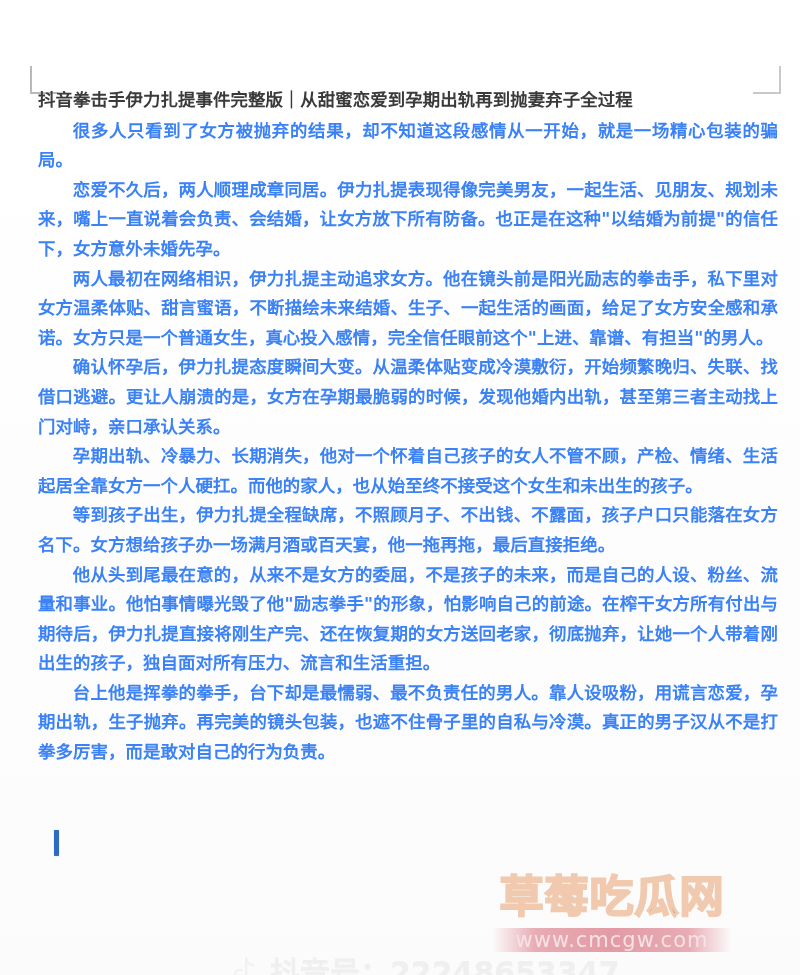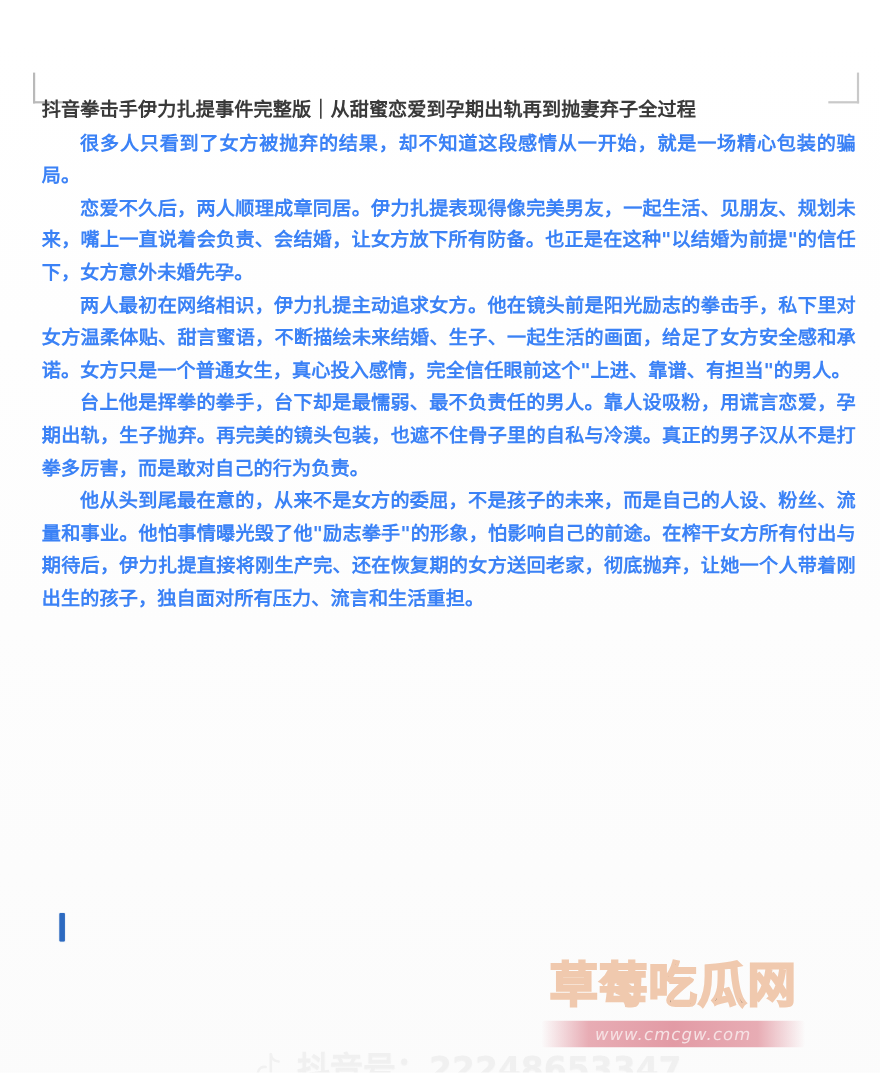--- a/index.html
+++ b/index.html
@@ -117,26 +117,25 @@
   .wm-site-url-wrap {
     margin-top: 6px;
     height: 24px;
     display: flex;
     align-items: center;
     justify-content: center;
     background: linear-gradient(90deg, rgba(233,180,186,0) 0%, rgba(226,150,160,.78) 18%, rgba(222,138,150,.85) 50%, rgba(226,150,160,.78) 82%, rgba(233,180,186,0) 100%);
     border-radius: 3px;
   }
   .wm-site-url {
-    font-size: 15px;
+    font-size: 21px;
     letter-spacing: 1px;
     color: #f6e2e4;
     font-family: "DejaVu Sans", "Liberation Sans", sans-serif;
     white-space: nowrap;
-    font-style: italic;
   }
 
   
   .wm-douyin {
     position: absolute;
     left: 228px;
     top: 920px;
     display: flex;
     align-items: center;
     gap: 12px;
@@ -165,22 +164,25 @@
   <div class="paper-tint"></div>
 
   <div class="crop-mark tl"></div>
   <div class="crop-mark tr"></div>
 
   <div class="doc-body">
     <p class="doc-title">抖音拳击手伊力扎提事件完整版｜从甜蜜恋爱到孕期出轨再到抛妻弃子全过程</p>
     <p class="doc-para">很多人只看到了女方被抛弃的结果，却不知道这段感情从一开始，就是一场精心包装的骗局。</p>
     <p class="doc-para">恋爱不久后，两人顺理成章同居。伊力扎提表现得像完美男友，一起生活、见朋友、规划未来，嘴上一直说着会负责、会结婚，让女方放下所有防备。也正是在这种"以结婚为前提"的信任下，女方意外未婚先孕。</p>
     <p class="doc-para">两人最初在网络相识，伊力扎提主动追求女方。他在镜头前是阳光励志的拳击手，私下里对女方温柔体贴、甜言蜜语，不断描绘未来结婚、生子、一起生活的画面，给足了女方安全感和承诺。女方只是一个普通女生，真心投入感情，完全信任眼前这个"上进、靠谱、有担当"的男人。</p>
+    <p class="doc-para">确认怀孕后，伊力扎提态度瞬间大变。从温柔体贴变成冷漠敷衍，开始频繁晚归、失联、找借口逃避。更让人崩溃的是，女方在孕期最脆弱的时候，发现他婚内出轨，甚至第三者主动找上门对峙，亲口承认关系。</p>
+    <p class="doc-para">孕期出轨、冷暴力、长期消失，他对一个怀着自己孩子的女人不管不顾，产检、情绪、生活起居全靠女方一个人硬扛。而他的家人，也从始至终不接受这个女生和未出生的孩子。</p>
+    <p class="doc-para">等到孩子出生，伊力扎提全程缺席，不照顾月子、不出钱、不露面，孩子户口只能落在女方名下。女方想给孩子办一场满月酒或百天宴，他一拖再拖，最后直接拒绝。</p>
+    <p class="doc-para">他从头到尾最在意的，从来不是女方的委屈，不是孩子的未来，而是自己的人设、粉丝、流量和事业。他怕事情曝光毁了他"励志拳手"的形象，怕影响自己的前途。在榨干女方所有付出与期待后，伊力扎提直接将刚生产完、还在恢复期的女方送回老家，彻底抛弃，让她一个人带着刚出生的孩子，独自面对所有压力、流言和生活重担。</p>
     <p class="doc-para">台上他是挥拳的拳手，台下却是最懦弱、最不负责任的男人。靠人设吸粉，用谎言恋爱，孕期出轨，生子抛弃。再完美的镜头包装，也遮不住骨子里的自私与冷漠。真正的男子汉从不是打拳多厉害，而是敢对自己的行为负责。</p>
-    <p class="doc-para">他从头到尾最在意的，从来不是女方的委屈，不是孩子的未来，而是自己的人设、粉丝、流量和事业。他怕事情曝光毁了他"励志拳手"的形象，怕影响自己的前途。在榨干女方所有付出与期待后，伊力扎提直接将刚生产完、还在恢复期的女方送回老家，彻底抛弃，让她一个人带着刚出生的孩子，独自面对所有压力、流言和生活重担。</p>
   </div>
 
   <div class="caret"></div>
 
   <div class="wm-site">
     <div class="wm-site-name">草莓吃瓜网</div>
     <div class="wm-site-url-wrap">
       <span class="wm-site-url">www.cmcgw.com</span>
     </div>
   </div>

